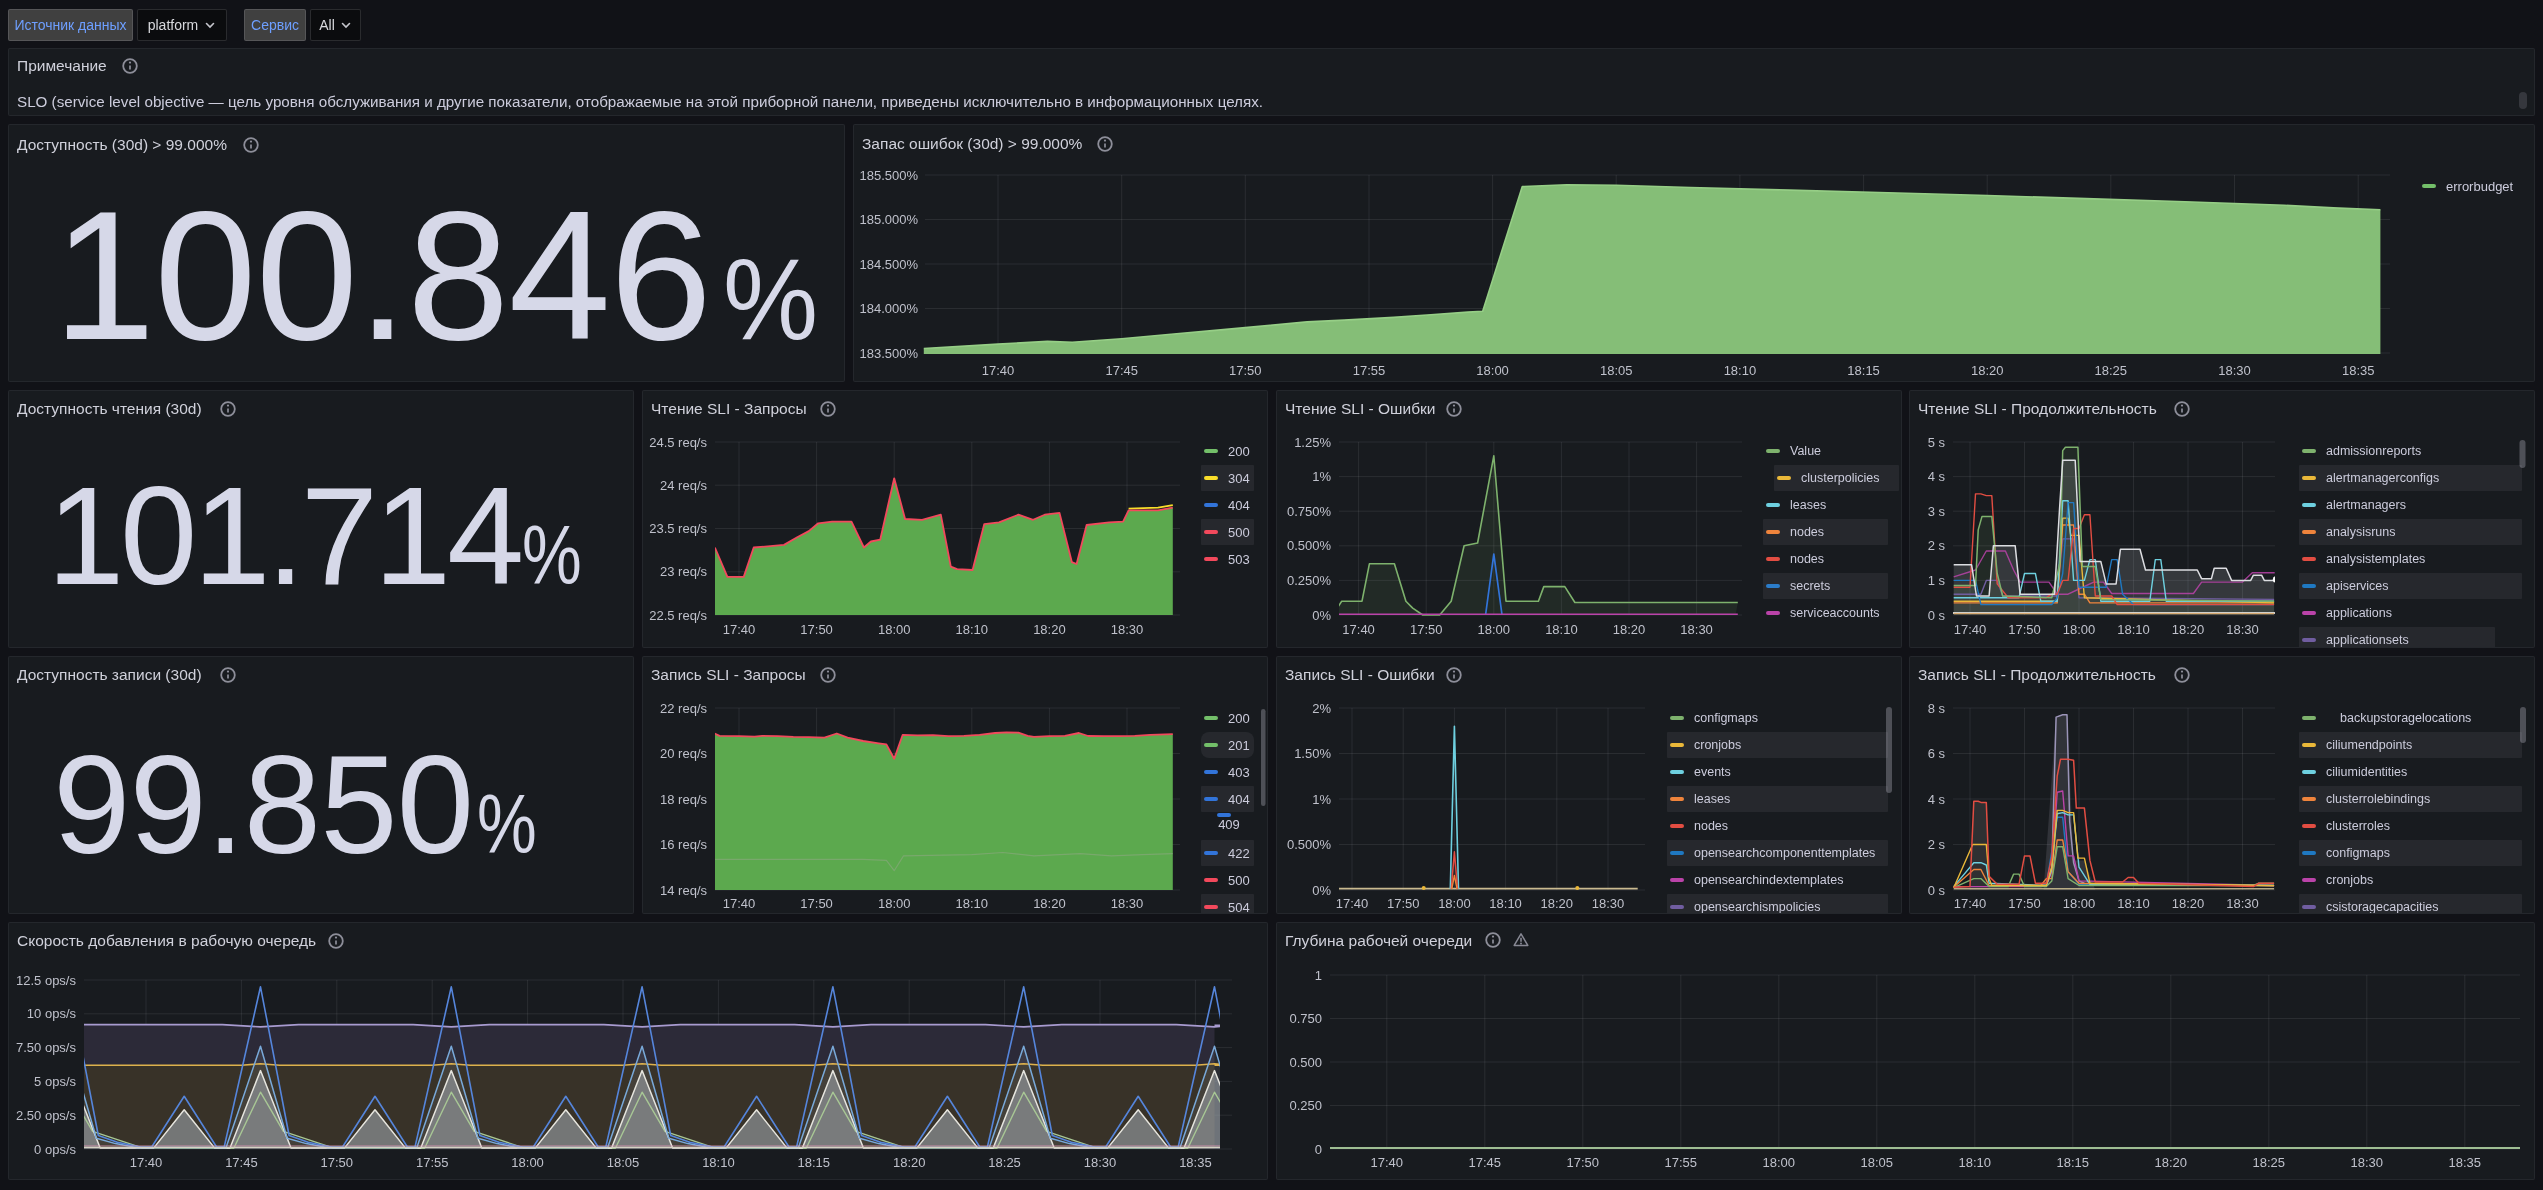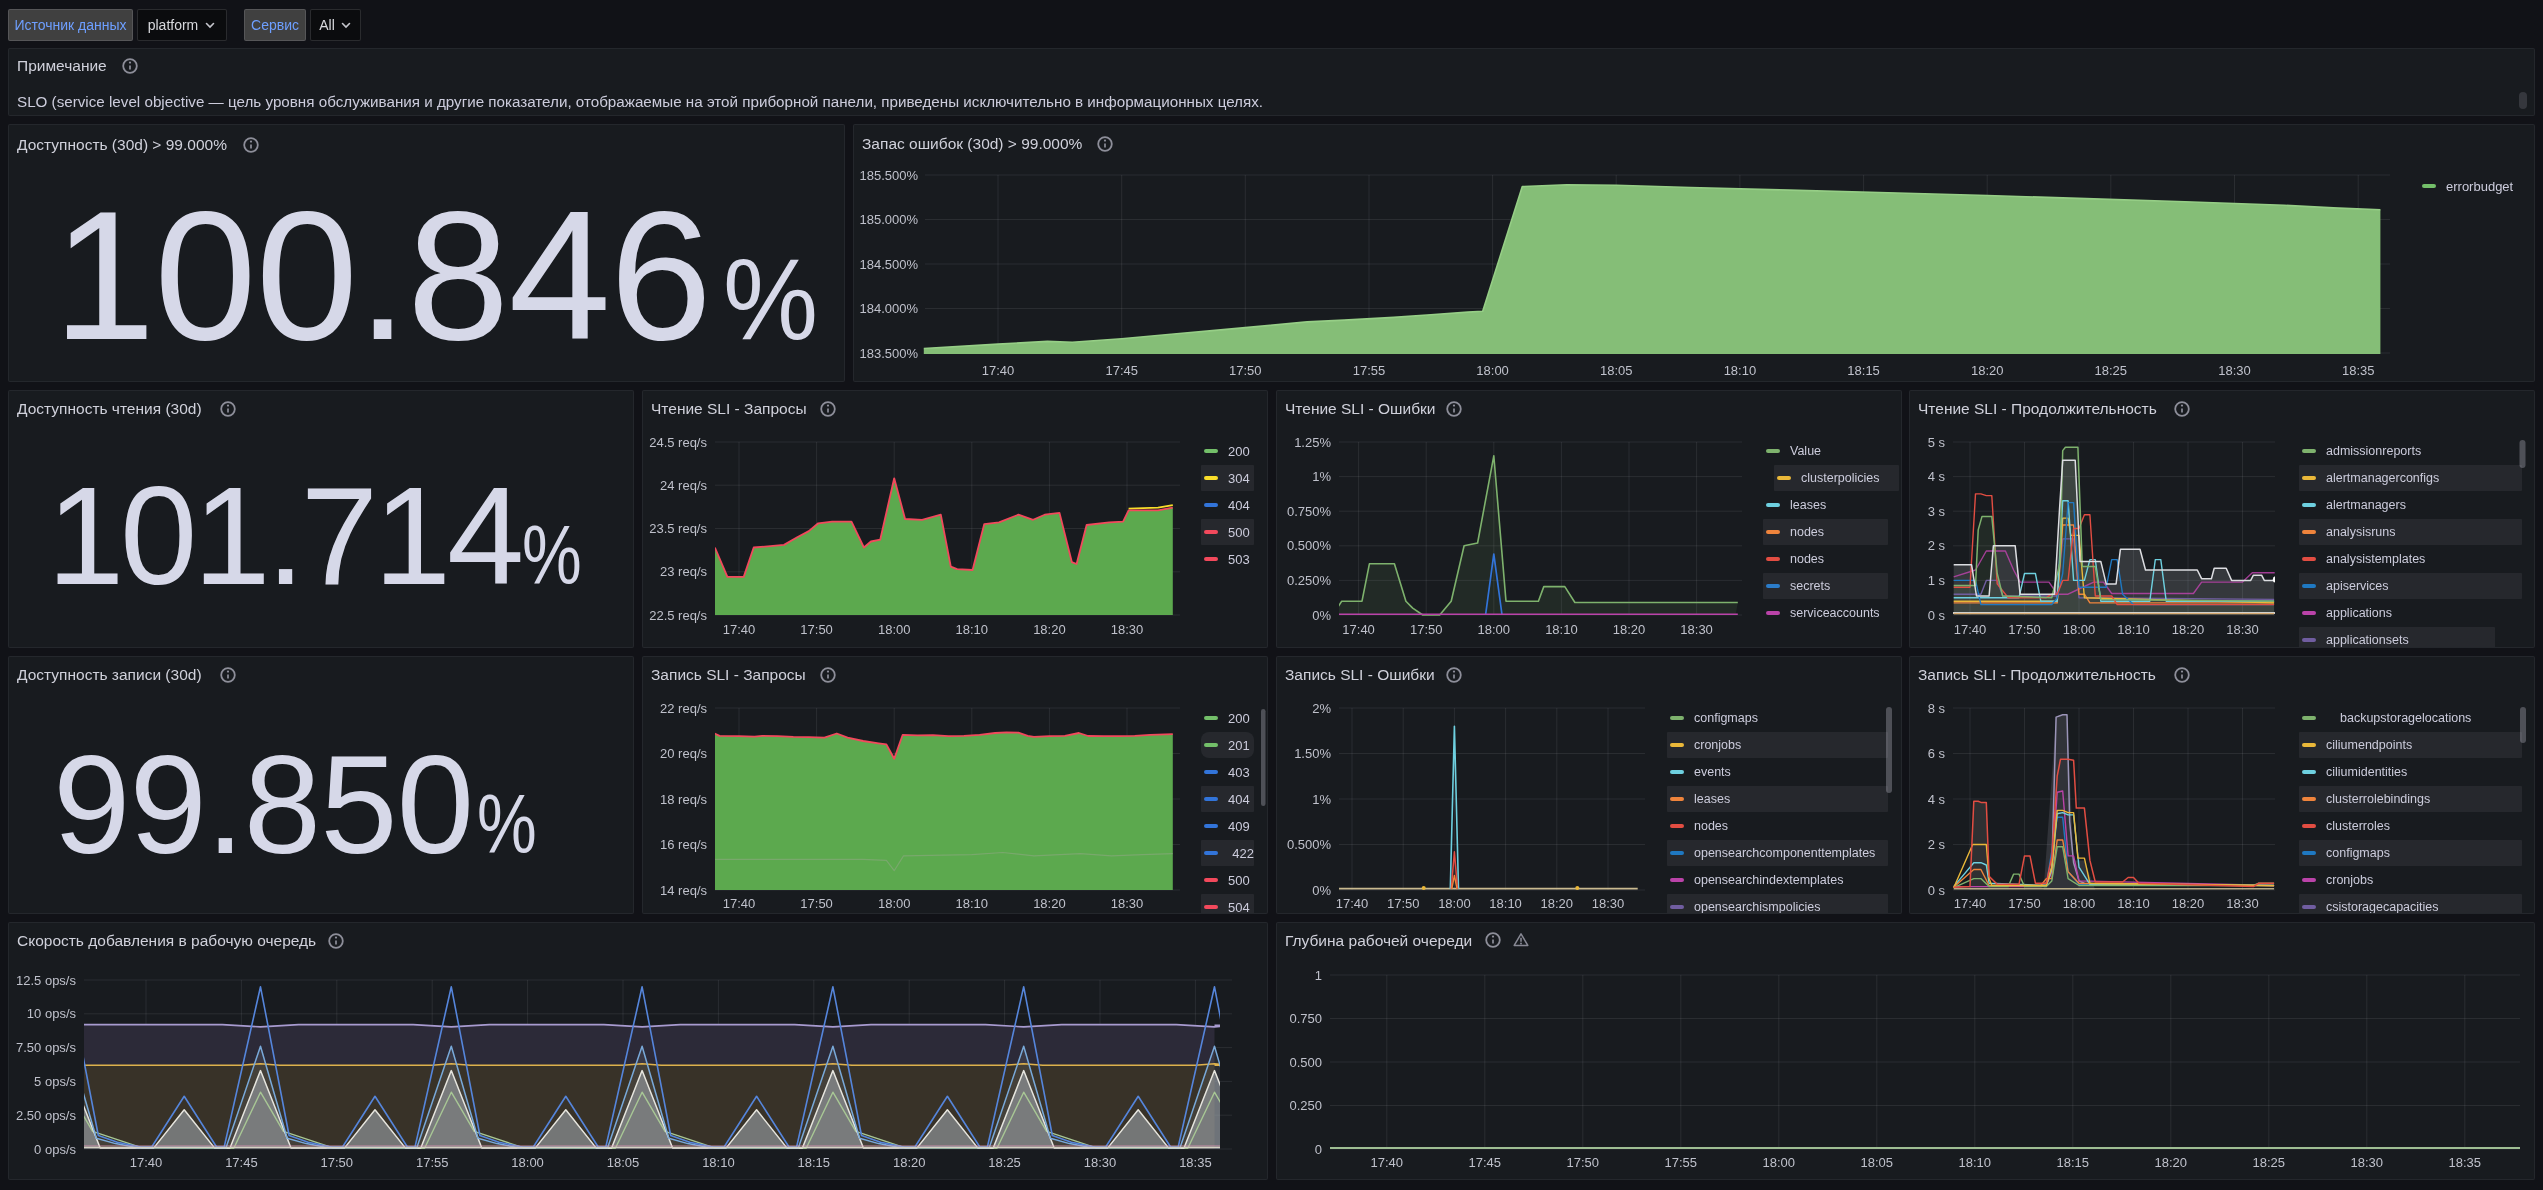--- a/index.html
+++ b/index.html
@@ -168,25 +168,25 @@
       <span class="lt" style="font-size:13px;">201</span>
     </div>
     <div class="lrow " style="width:53px;">
       <span class="lm" style="background:#3274D9"></span>
       <span class="lt" style="font-size:13px;">403</span>
     </div>
     <div class="lrow lbg" style="width:53px;">
       <span class="lm" style="background:#3274D9"></span>
       <span class="lt" style="font-size:13px;">404</span>
     </div>
-    <div class="lrow " style="width:53px;">
+    <div class="lrow " style="width:53px;flex-direction:column;">
       <span class="lm" style="background:#3274D9"></span>
       <span class="lt" style="font-size:13px;">409</span>
     </div>
-    <div class="lrow lbg" style="width:53px;justify-content:space-between;">
+    <div class="lrow lbg" style="width:53px;">
       <span class="lm" style="background:#3274D9"></span>
       <span class="lt" style="font-size:13px;">422</span>
     </div>
     <div class="lrow " style="width:53px;">
       <span class="lm" style="background:#F2495C"></span>
       <span class="lt" style="font-size:13px;">500</span>
     </div>
     <div class="lrow lbg" style="width:53px;">
       <span class="lm" style="background:#F2495C"></span>
       <span class="lt" style="font-size:13px;">504</span>

